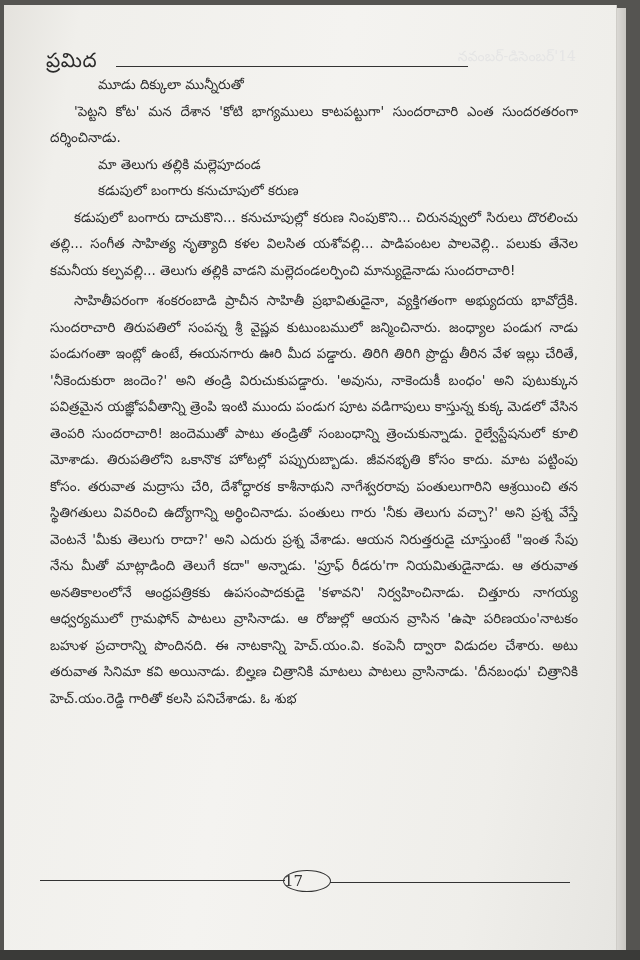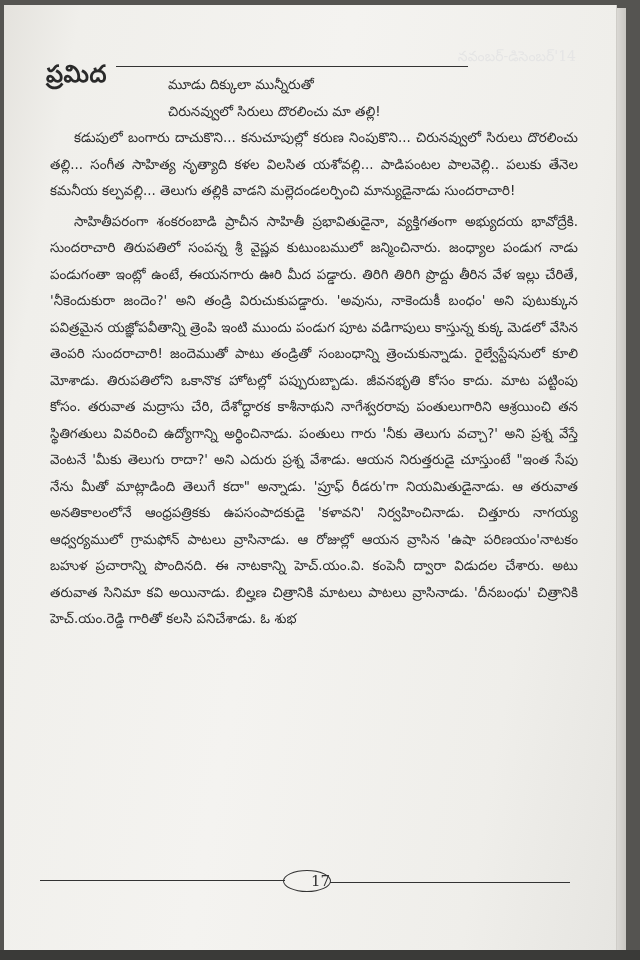--- a/index.html
+++ b/index.html
@@ -18,48 +18,48 @@
       border-right: 1px solid #cfcdc8;
     }
     .page-edge {
       position: absolute; left: 616px; top: 8px; width: 10px; height: 945px;
       background: linear-gradient(90deg, #dcdad6, #c8c6c1);
     }
     .header {
       position: absolute; left: 46px; top: 44px; width: 530px; height: 30px;
     }
     .mag-title {
-      position: absolute; left: 0; top: 16px;
-      font-size: 24px; font-weight: bold; color: #2a2a2a; letter-spacing: 0.5px;
+      position: absolute; left: 0; top: 4px;
+      font-size: 20px; font-weight: normal; color: #2a2a2a; letter-spacing: 0.5px;
     }
     .header-rule {
       position: absolute; left: 70px; right: 108px; top: 22px; height: 1px; background: #333;
     }
     .issue-date {
       position: absolute; right: 0; top: 4px; font-size: 14px; color: #e5e5e5;
       font-family: "DejaVu Serif", serif;
     }
     .content {
       position: absolute; left: 50px; top: 72px; width: 528px;
       color: #2b2b2b; font-size: 13.4px;
     }
-    .poem { margin-left: 118px; }
+    .poem { margin-left: 48px; }
     .poem .line { height: 26.5px; line-height: 26.5px; white-space: nowrap; }
     .para { line-height: 26.5px; text-align: justify; margin: 0; }
     .para.indent { text-indent: 24px; }
     .gap-small { height: 4px; }
     .footer {
       position: absolute; left: 40px; top: 868px; width: 530px; height: 24px;
     }
     .footer-rule-l { position: absolute; left: 0; width: 245px; top: 12px; height: 1px; background: #333; }
     .footer-rule-r { position: absolute; left: 290px; right: 0; top: 14px; height: 1px; background: #333; }
     .page-number {
       position: absolute; left: 243px; top: 2px; width: 46px; height: 20px;
       border: 1px solid #333; border-radius: 50%;
-      text-align: right; line-height: 20px; font-size: 15px; color: #333;
+      text-align: left; line-height: 20px; font-size: 15px; color: #333;
       font-family: "DejaVu Serif", serif;
     }
     .bottom-shadow {
       position: absolute; left: 0; top: 950px; width: 640px; height: 10px; background: #3a3a38;
     }
   </style>
 </head>
 <body>
 
 <div class="scan"></div>
@@ -71,22 +71,24 @@
 <div class="header">
   <span class="mag-title">ప్రమిద</span>
   <div class="header-rule"></div>
   <span class="issue-date">నవంబర్-డిసెంబర్'14</span>
 </div>
 
 <div class="content">
   <div class="poem">
     <div class="line">మూడు దిక్కులా మున్నీరుతో</div>
   </div>
+  <p class="para indent">'పెట్టని కోట' మన దేశాన 'కోటి భాగ్యములు కాటపట్టుగా' సుందరాచారి ఎంత సుందరతరంగా దర్శించినాడు.</p>
   <div class="poem">
-    <div class="line">చిరునవ్వులో సిరులు దొరలించు మా తల్లి!</div>
+    <div class="line">మా తెలుగు తల్లికి మల్లెపూదండ</div>
+    <div class="line">కడుపులో బంగారు కనుచూపులో కరుణ</div>
   </div>
   <p class="para indent">కడుపులో బంగారు దాచుకొని... కనుచూపుల్లో కరుణ నింపుకొని... చిరునవ్వులో సిరులు దొరలించు తల్లి... సంగీత సాహిత్య నృత్యాది కళల విలసిత యశోవల్లి... పాడిపంటల పాలవెల్లి.. పలుకు తేనెల కమనీయ కల్పవల్లి... తెలుగు తల్లికి వాడని మల్లెదండలర్పించి మాన్యుడైనాడు సుందరాచారి!</p>
   <div class="gap-small"></div>
   <p class="para indent">సాహితీపరంగా శంకరంబాడి ప్రాచీన సాహితీ ప్రభావితుడైనా, వ్యక్తిగతంగా అభ్యుదయ భావోద్రేకి. సుందరాచారి తిరుపతిలో సంపన్న శ్రీ వైష్ణవ కుటుంబములో జన్మించినారు. జంధ్యాల పండుగ నాడు పండుగంతా ఇంట్లో ఉంటే, ఈయనగారు ఊరి మీద పడ్డారు. తిరిగి తిరిగి ప్రొద్దు తీరిన వేళ ఇల్లు చేరితే, 'నీకెందుకురా జందెం?' అని తండ్రి విరుచుకుపడ్డారు. 'అవును, నాకెందుకీ బంధం' అని పుటుక్కున పవిత్రమైన యజ్ఞోపవీతాన్ని త్రెంపి ఇంటి ముందు పండుగ పూట వడిగాపులు కాస్తున్న కుక్క మెడలో వేసిన తెంపరి సుందరాచారి! జందెముతో పాటు తండ్రితో సంబంధాన్ని త్రెంచుకున్నాడు. రైల్వేస్టేషనులో కూలి మోశాడు. తిరుపతిలోని ఒకానొక హోటల్లో పప్పురుబ్బాడు. జీవనభృతి కోసం కాదు. మాట పట్టింపు కోసం. తరువాత మద్రాసు చేరి, దేశోద్ధారక కాశీనాథుని నాగేశ్వరరావు పంతులుగారిని ఆశ్రయించి తన స్థితిగతులు వివరించి ఉద్యోగాన్ని అర్థించినాడు. పంతులు గారు 'నీకు తెలుగు వచ్చా?' అని ప్రశ్న వేస్తే వెంటనే 'మీకు తెలుగు రాదా?' అని ఎదురు ప్రశ్న వేశాడు. ఆయన నిరుత్తరుడై చూస్తుంటే "ఇంత సేపు నేను మీతో మాట్లాడింది తెలుగే కదా" అన్నాడు. 'ప్రూఫ్ రీడరు'గా నియమితుడైనాడు. ఆ తరువాత అనతికాలంలోనే ఆంధ్రపత్రికకు ఉపసంపాదకుడై 'కళావని' నిర్వహించినాడు. చిత్తూరు నాగయ్య ఆధ్వర్యములో గ్రామఫోన్ పాటలు వ్రాసినాడు. ఆ రోజుల్లో ఆయన వ్రాసిన 'ఉషా పరిణయం'నాటకం బహుళ ప్రచారాన్ని పొందినది. ఈ నాటకాన్ని హెచ్.యం.వి. కంపెనీ ద్వారా విడుదల చేశారు. అటు తరువాత సినిమా కవి అయినాడు. బిల్హణ చిత్రానికి మాటలు పాటలు వ్రాసినాడు. 'దీనబంధు' చిత్రానికి హెచ్.యం.రెడ్డి గారితో కలసి పనిచేశాడు. ఓ శుభ</p>
 </div>
 
 <div class="footer">
   <div class="footer-rule-l"></div>
   <div class="page-number">17</div>
   <div class="footer-rule-r"></div>

